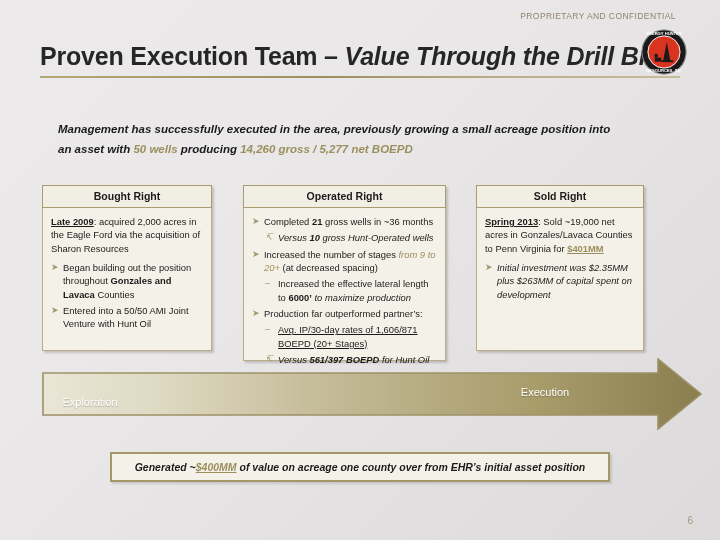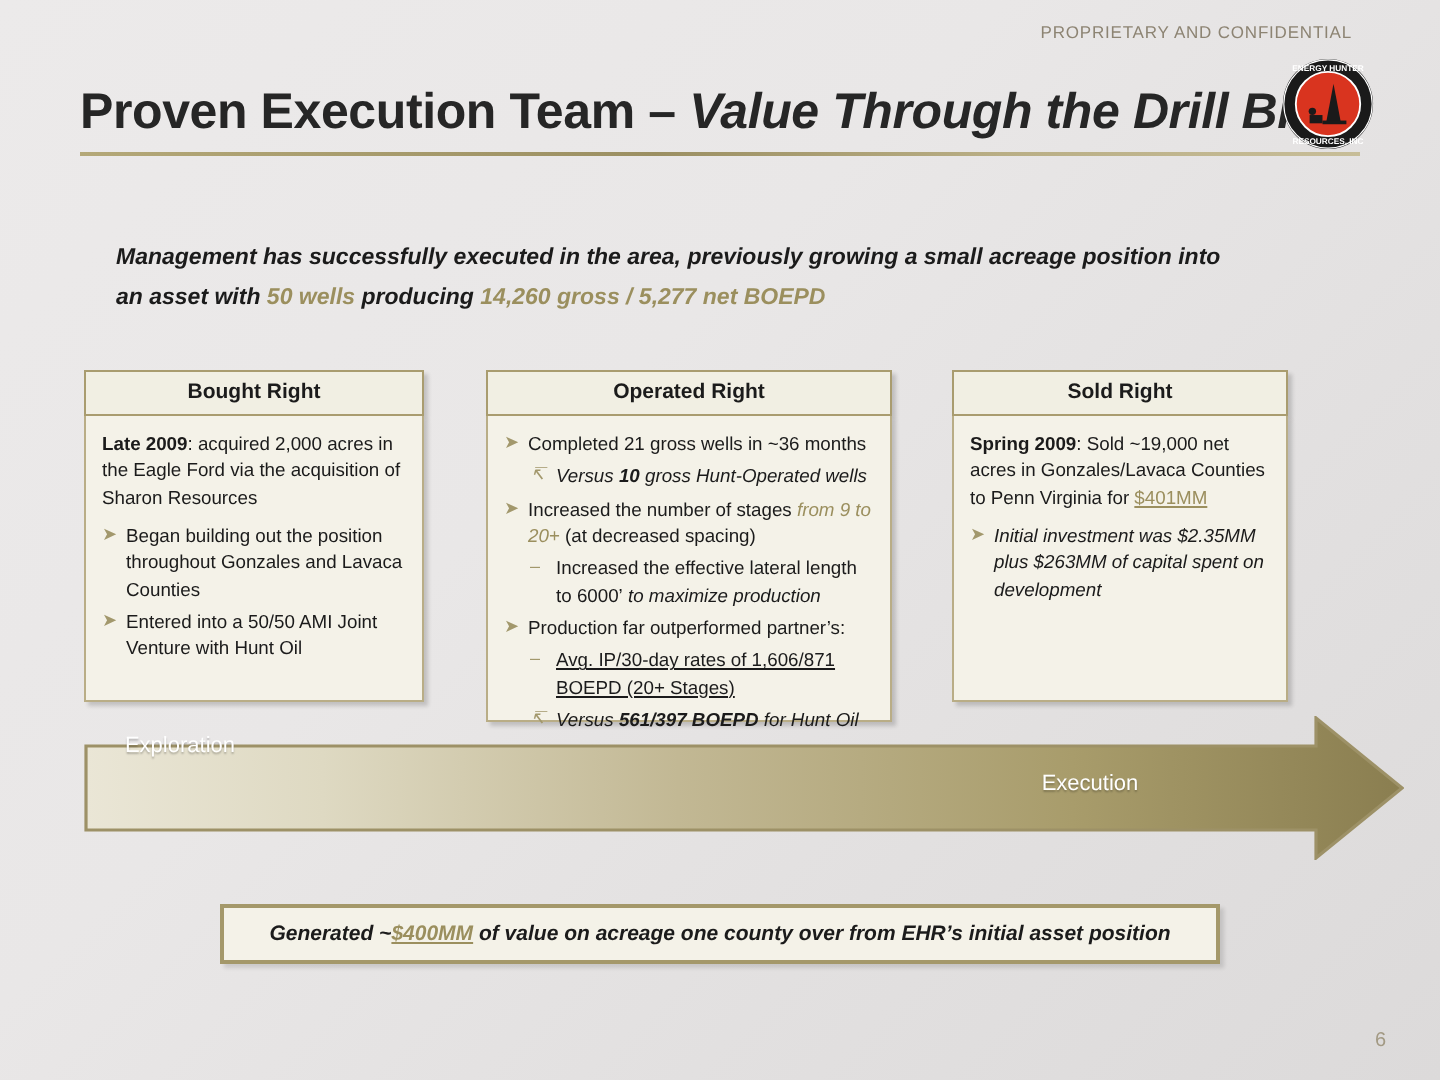--- a/index.html
+++ b/index.html
@@ -117,22 +117,22 @@
   .card2 .card-body { height: 153px; }
   .card3 { left: 476px; top: 185px; width: 168px; }
   .card3 .card-body { height: 143px; }
 
   .lead-para {
     font-size: 9.4px;
     color: #1b1b1b;
     line-height: 1.42;
     margin: 0 0 6px 0;
   }
-  .lead-para .ul { font-weight: bold; margin-top: 35px; }
-  .lead-para .gold-ul { color: #9b8f5e; text-decoration: underline; font-weight: normal;}
+  .lead-para .ul { text-decoration: underline; font-weight: bold; margin-top: 35px; }
+  .lead-para .gold-ul { color: #9b8f5e; text-decoration: underline; font-weight: bold;}
 
   ul.bl {
     list-style: none;
     margin: 0;
     padding: 0;
   }
   ul.bl li {
     position: relative;
     font-size: 9.4px;
     color: #1b1b1b;
@@ -150,21 +150,21 @@
   ul.bl li .mk {
     position: absolute;
     left: 0;
     top: 0px;
     color: #a2986c;
     font-size: 9px;
   }
   ul.bl li.lvl2 .mk, ul.bl li.lvl2b .mk {
     left: 13px;
   }
-  .b { font-weight: normal; }
+  .b { font-weight: bold; }
   .i { font-style: italic; }
   .bi { font-weight: bold; font-style: italic; }
   .gold { color: #9b8f5e; }
   .goldi { color: #9b8f5e; font-style: italic; }
   .u { text-decoration: underline; }
 
   
   .arrow-wrap {
     position: absolute;
     left: 42px;
@@ -173,21 +173,21 @@
     height: 72px;
   }
   .arrow-label {
     position: absolute;
     color: #ffffff;
     font-size: 11px;
     text-align: center;
     line-height: 1.25;
     text-shadow: 0 1px 1px rgba(0,0,0,0.25);
   }
-  .al1 { left: 30px;  top: 367px; width: 120px; }
+  .al1 { left: 30px;  top: 396px; width: 120px; }
   .al2 { left: 275px; top: 373px; width: 135px; }
   .al3 { left: 480px; top: 386px; width: 130px; }
 
   
   .callout {
     position: absolute;
     left: 110px;
     top: 452px;
     width: 500px;
     height: 30px;
@@ -298,21 +298,21 @@
           <span class="mk">↸</span><span>Versus </span><span class="bi">561/397 BOEPD</span><span> for Hunt Oil</span>
         </li>
       </ul>
     </div>
   </div>
 
   <div class="card card3">
     <div class="card-head">Sold Right</div>
     <div class="card-body">
       <p class="lead-para">
-        <span class="ul">Spring 2009</span><span>: Sold ~19,000 net acres in Gonzales/Lavaca Counties to Penn Virginia for </span><span class="gold-ul">$401MM</span>
+        <span class="ul">Spring 2013</span><span>: Sold ~19,000 net acres in Gonzales/Lavaca Counties to Penn Virginia for </span><span class="gold-ul">$401MM</span>
       </p>
       <ul class="bl">
         <li>
           <span class="mk">➤</span><span class="i">Initial investment was $2.35MM plus $263MM of capital spent on development</span>
         </li>
       </ul>
     </div>
   </div>
 
   <svg class="arrow-wrap" viewBox="0 0 660 72" preserveAspectRatio="none">

